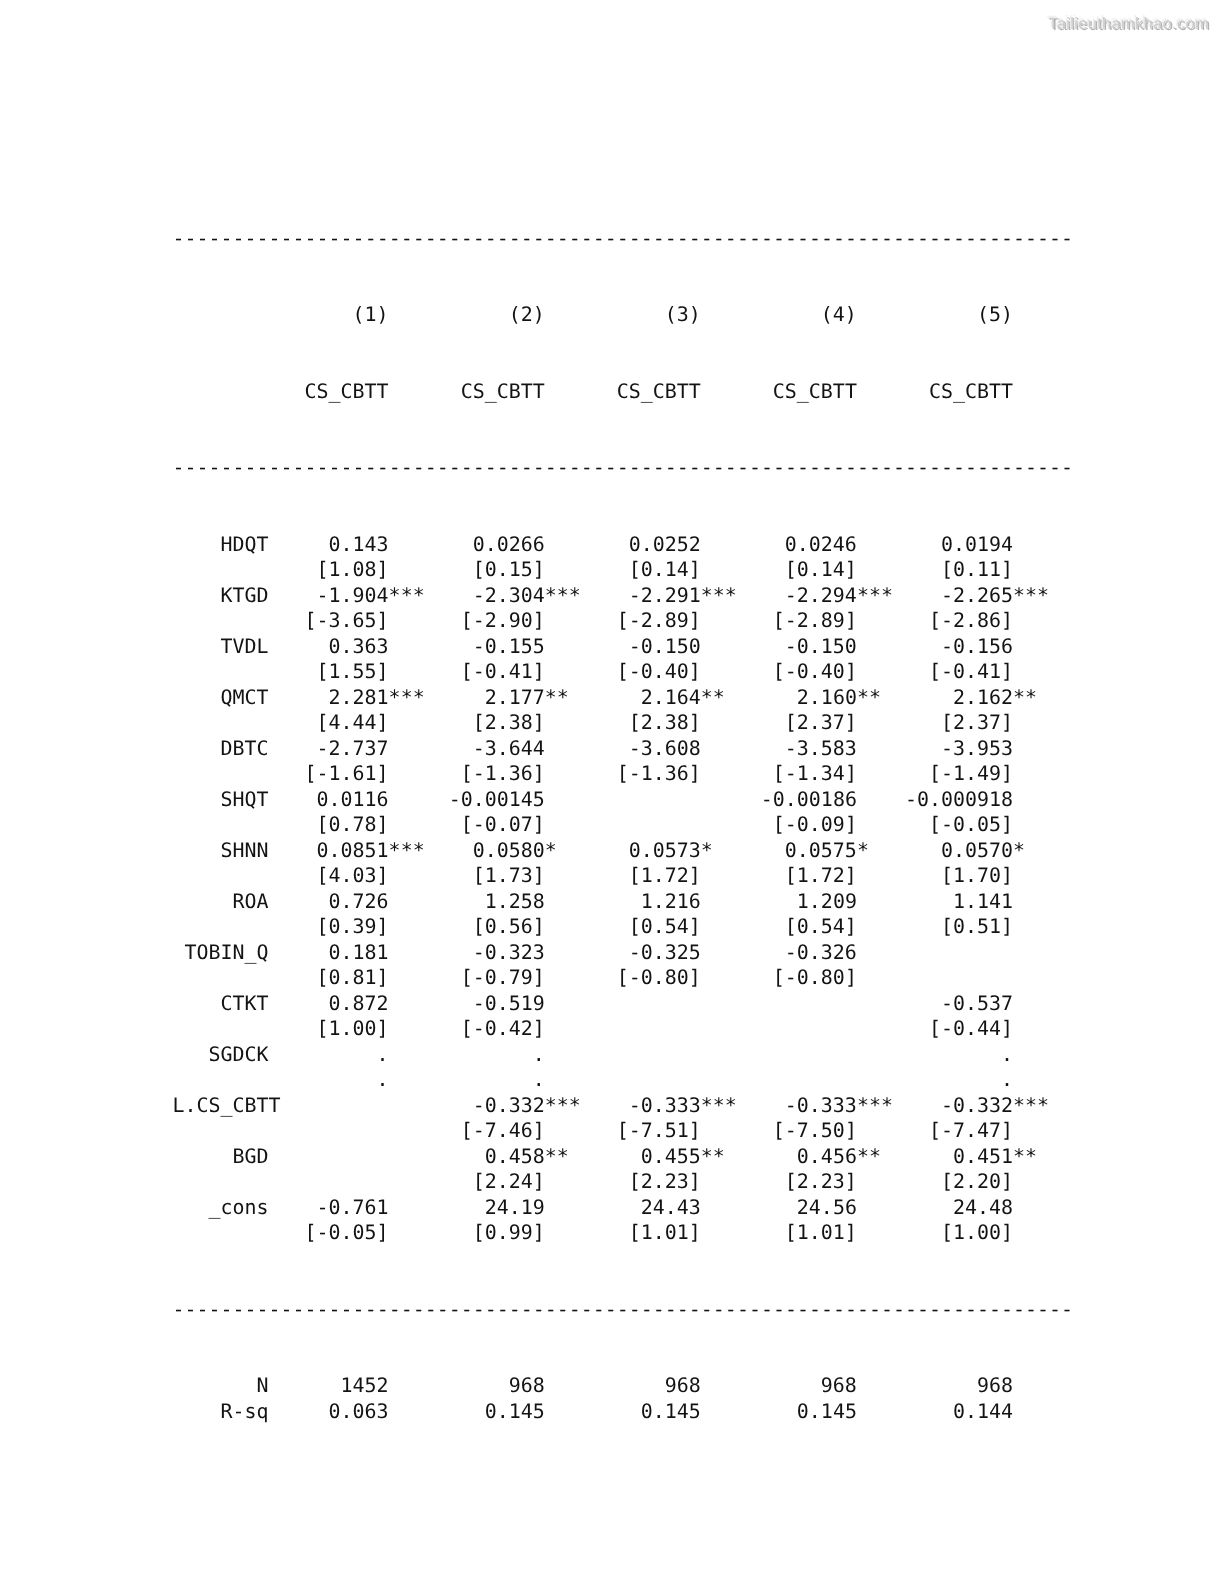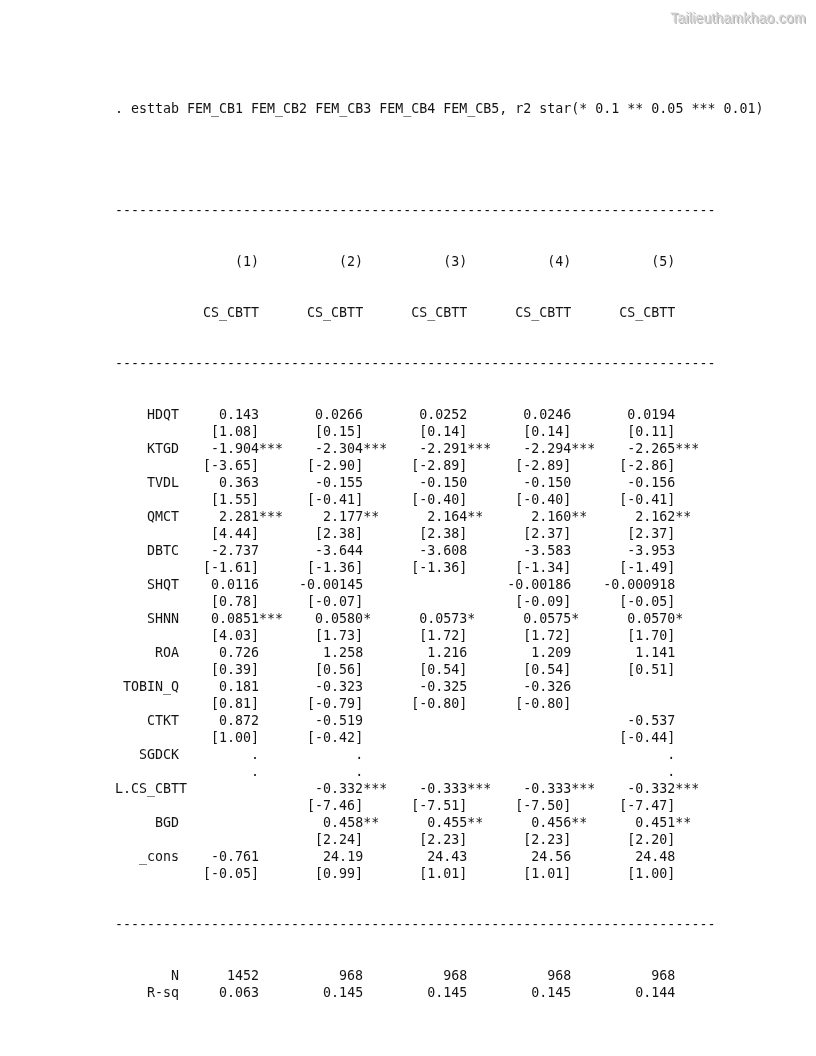--- a/index.html
+++ b/index.html
@@ -7,21 +7,21 @@
     width:816px;height:1056px;
     background:#ffffff;
     position:relative;
     overflow:hidden;
     font-family:"DejaVu Sans Mono", monospace;
   }
   .watermark{
     position:absolute;
     top:10px;right:10px;
     font-family:"Liberation Sans", sans-serif;
-    font-size:14px;
+    font-size:11px;
     color:#cbcbcb;
     text-shadow:-1px -1px 0 #efefef, 1px 1px 0 #b3b3b3;
     letter-spacing:0.2px;
   }
   .console{
     position:absolute;
     left:115px;top:66px;
     font-family:"DejaVu Sans Mono", monospace;
     font-size:13.3px;
     line-height:17px;
@@ -52,21 +52,20 @@
     white-space:pre;
   }
   .sep{letter-spacing:0;}
 </style>
 </head>
 <body>
 
 <div class="watermark">Tailieuthamkhao.com</div>
 
 <div class="console">
-  <div class="line">. esttab FEM_CB1 FEM_CB2 FEM_CB3 FEM_CB4 FEM_CB5, r2 star(* 0.1 ** 0.05 *** 0.01)</div>
   <div class="line"></div>
   <div class="line sep">---------------------------------------------------------------------------</div>
   <div class="line" id="hdr-num"><span class="lbl"></span><span class="cell"><span class="v">(1)</span><span class="st"></span></span><span class="cell"><span class="v">(2)</span><span class="st"></span></span><span class="cell"><span class="v">(3)</span><span class="st"></span></span><span class="cell"><span class="v">(4)</span><span class="st"></span></span><span class="cell"><span class="v">(5)</span><span class="st"></span></span></div>
   <div class="line" id="hdr-dep"><span class="lbl"></span><span class="cell"><span class="v">CS_CBTT</span><span class="st"></span></span><span class="cell"><span class="v">CS_CBTT</span><span class="st"></span></span><span class="cell"><span class="v">CS_CBTT</span><span class="st"></span></span><span class="cell"><span class="v">CS_CBTT</span><span class="st"></span></span><span class="cell"><span class="v">CS_CBTT</span><span class="st"></span></span></div>
   <div class="line sep">---------------------------------------------------------------------------</div>
   <div id="body-rows"><div class="line"><span class="lbl">HDQT</span><span class="cell"><span class="v">0.143</span><span class="st"></span></span><span class="cell"><span class="v">0.0266</span><span class="st"></span></span><span class="cell"><span class="v">0.0252</span><span class="st"></span></span><span class="cell"><span class="v">0.0246</span><span class="st"></span></span><span class="cell"><span class="v">0.0194</span><span class="st"></span></span></div><div class="line"><span class="lbl"></span><span class="cell"><span class="v">[1.08]</span><span class="st"></span></span><span class="cell"><span class="v">[0.15]</span><span class="st"></span></span><span class="cell"><span class="v">[0.14]</span><span class="st"></span></span><span class="cell"><span class="v">[0.14]</span><span class="st"></span></span><span class="cell"><span class="v">[0.11]</span><span class="st"></span></span></div><div class="line"><span class="lbl">KTGD</span><span class="cell"><span class="v">-1.904</span><span class="st">***</span></span><span class="cell"><span class="v">-2.304</span><span class="st">***</span></span><span class="cell"><span class="v">-2.291</span><span class="st">***</span></span><span class="cell"><span class="v">-2.294</span><span class="st">***</span></span><span class="cell"><span class="v">-2.265</span><span class="st">***</span></span></div><div class="line"><span class="lbl"></span><span class="cell"><span class="v">[-3.65]</span><span class="st"></span></span><span class="cell"><span class="v">[-2.90]</span><span class="st"></span></span><span class="cell"><span class="v">[-2.89]</span><span class="st"></span></span><span class="cell"><span class="v">[-2.89]</span><span class="st"></span></span><span class="cell"><span class="v">[-2.86]</span><span class="st"></span></span></div><div class="line"><span class="lbl">TVDL</span><span class="cell"><span class="v">0.363</span><span class="st"></span></span><span class="cell"><span class="v">-0.155</span><span class="st"></span></span><span class="cell"><span class="v">-0.150</span><span class="st"></span></span><span class="cell"><span class="v">-0.150</span><span class="st"></span></span><span class="cell"><span class="v">-0.156</span><span class="st"></span></span></div><div class="line"><span class="lbl"></span><span class="cell"><span class="v">[1.55]</span><span class="st"></span></span><span class="cell"><span class="v">[-0.41]</span><span class="st"></span></span><span class="cell"><span class="v">[-0.40]</span><span class="st"></span></span><span class="cell"><span class="v">[-0.40]</span><span class="st"></span></span><span class="cell"><span class="v">[-0.41]</span><span class="st"></span></span></div><div class="line"><span class="lbl">QMCT</span><span class="cell"><span class="v">2.281</span><span class="st">***</span></span><span class="cell"><span class="v">2.177</span><span class="st">**</span></span><span class="cell"><span class="v">2.164</span><span class="st">**</span></span><span class="cell"><span class="v">2.160</span><span class="st">**</span></span><span class="cell"><span class="v">2.162</span><span class="st">**</span></span></div><div class="line"><span class="lbl"></span><span class="cell"><span class="v">[4.44]</span><span class="st"></span></span><span class="cell"><span class="v">[2.38]</span><span class="st"></span></span><span class="cell"><span class="v">[2.38]</span><span class="st"></span></span><span class="cell"><span class="v">[2.37]</span><span class="st"></span></span><span class="cell"><span class="v">[2.37]</span><span class="st"></span></span></div><div class="line"><span class="lbl">DBTC</span><span class="cell"><span class="v">-2.737</span><span class="st"></span></span><span class="cell"><span class="v">-3.644</span><span class="st"></span></span><span class="cell"><span class="v">-3.608</span><span class="st"></span></span><span class="cell"><span class="v">-3.583</span><span class="st"></span></span><span class="cell"><span class="v">-3.953</span><span class="st"></span></span></div><div class="line"><span class="lbl"></span><span class="cell"><span class="v">[-1.61]</span><span class="st"></span></span><span class="cell"><span class="v">[-1.36]</span><span class="st"></span></span><span class="cell"><span class="v">[-1.36]</span><span class="st"></span></span><span class="cell"><span class="v">[-1.34]</span><span class="st"></span></span><span class="cell"><span class="v">[-1.49]</span><span class="st"></span></span></div><div class="line"><span class="lbl">SHQT</span><span class="cell"><span class="v">0.0116</span><span class="st"></span></span><span class="cell"><span class="v">-0.00145</span><span class="st"></span></span><span class="cell"><span class="v"></span><span class="st"></span></span><span class="cell"><span class="v">-0.00186</span><span class="st"></span></span><span class="cell"><span class="v">-0.000918</span><span class="st"></span></span></div><div class="line"><span class="lbl"></span><span class="cell"><span class="v">[0.78]</span><span class="st"></span></span><span class="cell"><span class="v">[-0.07]</span><span class="st"></span></span><span class="cell"><span class="v"></span><span class="st"></span></span><span class="cell"><span class="v">[-0.09]</span><span class="st"></span></span><span class="cell"><span class="v">[-0.05]</span><span class="st"></span></span></div><div class="line"><span class="lbl">SHNN</span><span class="cell"><span class="v">0.0851</span><span class="st">***</span></span><span class="cell"><span class="v">0.0580</span><span class="st">*</span></span><span class="cell"><span class="v">0.0573</span><span class="st">*</span></span><span class="cell"><span class="v">0.0575</span><span class="st">*</span></span><span class="cell"><span class="v">0.0570</span><span class="st">*</span></span></div><div class="line"><span class="lbl"></span><span class="cell"><span class="v">[4.03]</span><span class="st"></span></span><span class="cell"><span class="v">[1.73]</span><span class="st"></span></span><span class="cell"><span class="v">[1.72]</span><span class="st"></span></span><span class="cell"><span class="v">[1.72]</span><span class="st"></span></span><span class="cell"><span class="v">[1.70]</span><span class="st"></span></span></div><div class="line"><span class="lbl">ROA</span><span class="cell"><span class="v">0.726</span><span class="st"></span></span><span class="cell"><span class="v">1.258</span><span class="st"></span></span><span class="cell"><span class="v">1.216</span><span class="st"></span></span><span class="cell"><span class="v">1.209</span><span class="st"></span></span><span class="cell"><span class="v">1.141</span><span class="st"></span></span></div><div class="line"><span class="lbl"></span><span class="cell"><span class="v">[0.39]</span><span class="st"></span></span><span class="cell"><span class="v">[0.56]</span><span class="st"></span></span><span class="cell"><span class="v">[0.54]</span><span class="st"></span></span><span class="cell"><span class="v">[0.54]</span><span class="st"></span></span><span class="cell"><span class="v">[0.51]</span><span class="st"></span></span></div><div class="line"><span class="lbl">TOBIN_Q</span><span class="cell"><span class="v">0.181</span><span class="st"></span></span><span class="cell"><span class="v">-0.323</span><span class="st"></span></span><span class="cell"><span class="v">-0.325</span><span class="st"></span></span><span class="cell"><span class="v">-0.326</span><span class="st"></span></span><span class="cell"><span class="v"></span><span class="st"></span></span></div><div class="line"><span class="lbl"></span><span class="cell"><span class="v">[0.81]</span><span class="st"></span></span><span class="cell"><span class="v">[-0.79]</span><span class="st"></span></span><span class="cell"><span class="v">[-0.80]</span><span class="st"></span></span><span class="cell"><span class="v">[-0.80]</span><span class="st"></span></span><span class="cell"><span class="v"></span><span class="st"></span></span></div><div class="line"><span class="lbl">CTKT</span><span class="cell"><span class="v">0.872</span><span class="st"></span></span><span class="cell"><span class="v">-0.519</span><span class="st"></span></span><span class="cell"><span class="v"></span><span class="st"></span></span><span class="cell"><span class="v"></span><span class="st"></span></span><span class="cell"><span class="v">-0.537</span><span class="st"></span></span></div><div class="line"><span class="lbl"></span><span class="cell"><span class="v">[1.00]</span><span class="st"></span></span><span class="cell"><span class="v">[-0.42]</span><span class="st"></span></span><span class="cell"><span class="v"></span><span class="st"></span></span><span class="cell"><span class="v"></span><span class="st"></span></span><span class="cell"><span class="v">[-0.44]</span><span class="st"></span></span></div><div class="line"><span class="lbl">SGDCK</span><span class="cell"><span class="v">.</span><span class="st"></span></span><span class="cell"><span class="v">.</span><span class="st"></span></span><span class="cell"><span class="v"></span><span class="st"></span></span><span class="cell"><span class="v"></span><span class="st"></span></span><span class="cell"><span class="v">.</span><span class="st"></span></span></div><div class="line"><span class="lbl"></span><span class="cell"><span class="v">.</span><span class="st"></span></span><span class="cell"><span class="v">.</span><span class="st"></span></span><span class="cell"><span class="v"></span><span class="st"></span></span><span class="cell"><span class="v"></span><span class="st"></span></span><span class="cell"><span class="v">.</span><span class="st"></span></span></div><div class="line"><span class="lbl">L.CS_CBTT</span><span class="cell"><span class="v"></span><span class="st"></span></span><span class="cell"><span class="v">-0.332</span><span class="st">***</span></span><span class="cell"><span class="v">-0.333</span><span class="st">***</span></span><span class="cell"><span class="v">-0.333</span><span class="st">***</span></span><span class="cell"><span class="v">-0.332</span><span class="st">***</span></span></div><div class="line"><span class="lbl"></span><span class="cell"><span class="v"></span><span class="st"></span></span><span class="cell"><span class="v">[-7.46]</span><span class="st"></span></span><span class="cell"><span class="v">[-7.51]</span><span class="st"></span></span><span class="cell"><span class="v">[-7.50]</span><span class="st"></span></span><span class="cell"><span class="v">[-7.47]</span><span class="st"></span></span></div><div class="line"><span class="lbl">BGD</span><span class="cell"><span class="v"></span><span class="st"></span></span><span class="cell"><span class="v">0.458</span><span class="st">**</span></span><span class="cell"><span class="v">0.455</span><span class="st">**</span></span><span class="cell"><span class="v">0.456</span><span class="st">**</span></span><span class="cell"><span class="v">0.451</span><span class="st">**</span></span></div><div class="line"><span class="lbl"></span><span class="cell"><span class="v"></span><span class="st"></span></span><span class="cell"><span class="v">[2.24]</span><span class="st"></span></span><span class="cell"><span class="v">[2.23]</span><span class="st"></span></span><span class="cell"><span class="v">[2.23]</span><span class="st"></span></span><span class="cell"><span class="v">[2.20]</span><span class="st"></span></span></div><div class="line"><span class="lbl">_cons</span><span class="cell"><span class="v">-0.761</span><span class="st"></span></span><span class="cell"><span class="v">24.19</span><span class="st"></span></span><span class="cell"><span class="v">24.43</span><span class="st"></span></span><span class="cell"><span class="v">24.56</span><span class="st"></span></span><span class="cell"><span class="v">24.48</span><span class="st"></span></span></div><div class="line"><span class="lbl"></span><span class="cell"><span class="v">[-0.05]</span><span class="st"></span></span><span class="cell"><span class="v">[0.99]</span><span class="st"></span></span><span class="cell"><span class="v">[1.01]</span><span class="st"></span></span><span class="cell"><span class="v">[1.01]</span><span class="st"></span></span><span class="cell"><span class="v">[1.00]</span><span class="st"></span></span></div></div>
   <div class="line sep">---------------------------------------------------------------------------</div>
   <div id="stats-rows"><div class="line"><span class="lbl">N</span><span class="cell"><span class="v">1452</span><span class="st"></span></span><span class="cell"><span class="v">968</span><span class="st"></span></span><span class="cell"><span class="v">968</span><span class="st"></span></span><span class="cell"><span class="v">968</span><span class="st"></span></span><span class="cell"><span class="v">968</span><span class="st"></span></span></div><div class="line"><span class="lbl">R-sq</span><span class="cell"><span class="v">0.063</span><span class="st"></span></span><span class="cell"><span class="v">0.145</span><span class="st"></span></span><span class="cell"><span class="v">0.145</span><span class="st"></span></span><span class="cell"><span class="v">0.145</span><span class="st"></span></span><span class="cell"><span class="v">0.144</span><span class="st"></span></span></div></div>
   
   

